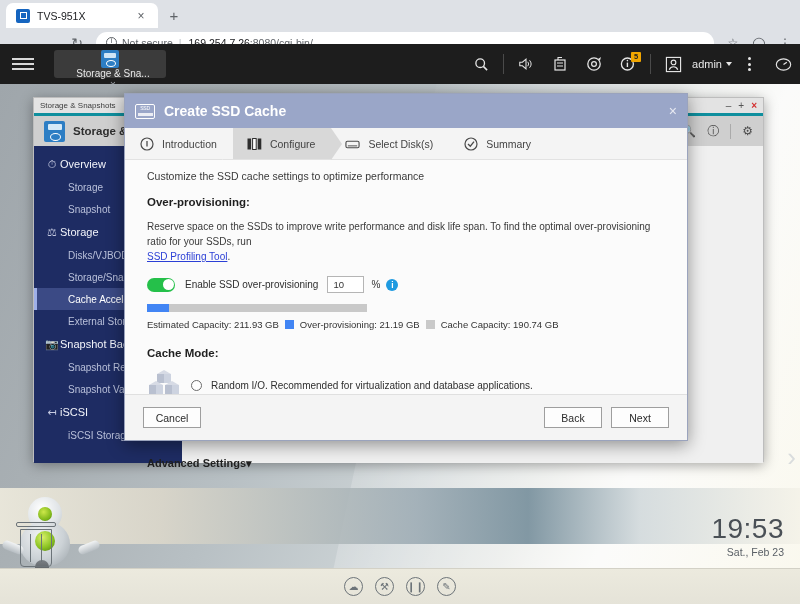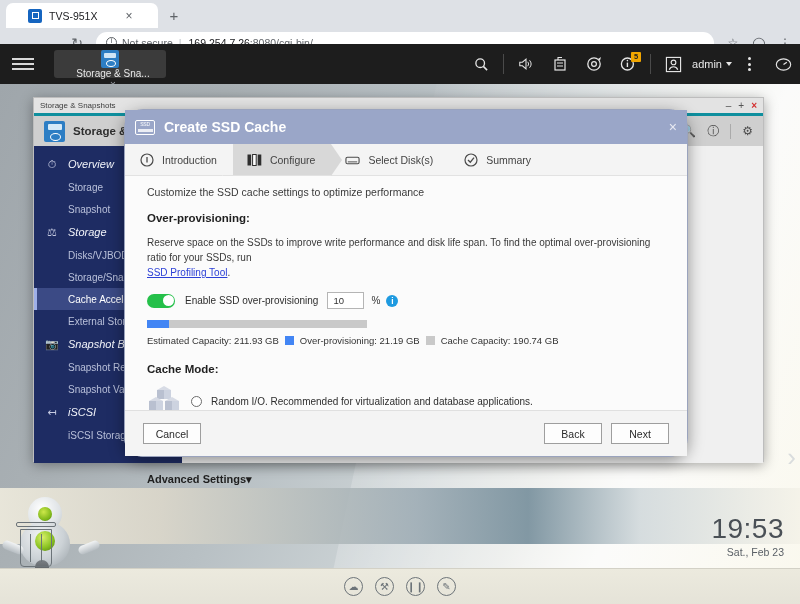--- a/index.html
+++ b/index.html
@@ -10,21 +10,21 @@
     background: #fff;
   }
   #root { position: relative; width: 800px; height: 604px; }
 
   
   .browser-top { position:absolute; left:0; top:0; width:800px; height:44px; background:#dee1e6; }
   .tabstrip { position:absolute; left:0; top:0; width:800px; height:28px; }
   .tab {
     position:absolute; left:6px; top:3px; width:152px; height:25px;
     background:#fff; border-radius:7px 7px 0 0;
-    display:flex; align-items:center; padding:0 22px;
+    display:flex; align-items:center; padding:0 10px;
   }
   .tab-favicon {
     width:14px; height:14px; background:#1565c0; border-radius:2px;
     display:flex; align-items:center; justify-content:center; flex:0 0 auto;
   }
   .tab-favicon i { width:7px; height:7px; border:1.5px solid #fff; display:block; }
   .tab-title { font-size:10.5px; color:#202124; margin-left:7px; flex:1 1 auto; white-space:nowrap; overflow:hidden; }
   .tab-close { font-size:12px; color:#5f6368; width:14px; text-align:center; cursor:pointer; }
   .newtab { position:absolute; left:164px; top:6px; width:20px; height:20px; font-size:15px; color:#5f6368; text-align:center; line-height:19px; cursor:pointer; }
   .navrow { position:absolute; left:0; top:28px; width:800px; height:29px; background:#dee1e6; display:flex; align-items:center; }
@@ -123,21 +123,21 @@
   .ss-app-icon { width:21px; height:21px; background:#2d7ec4; border-radius:2px; position:relative; flex:0 0 auto; }
   .ss-app-icon::before { content:""; position:absolute; left:3.5px; top:3.5px; width:14px; height:6px; background:#d6eaf8; border-radius:1px; }
   .ss-app-icon::after { content:""; position:absolute; left:6px; top:12px; width:9px; height:6px; border:1.6px solid #fff; border-radius:50%; }
   .ss-app-name { font-size:11.5px; color:#2f2f2f; margin-left:8px; font-weight:bold; }
   .ss-hdr-right { margin-left:auto; display:flex; align-items:center; gap:11px; color:#4c4c4c; font-size:12px; }
   .ss-hdr-right .sep { width:1px; height:15px; background:#aaa; }
   .ss-body { display:flex; height:317px; }
   .ss-sidebar { width:148px; background:#1e2c63; padding-top:6px; overflow:hidden; }
   .nav-group { display:flex; align-items:center; height:24px; padding-left:10px; cursor:pointer; }
   .nav-group .gi { width:16px; height:16px; color:#c6cbe2; font-size:11px; display:flex; align-items:center; justify-content:center; flex:0 0 auto; }
-  .nav-group .gl { font-size:11px; color:#f2f4fa; margin-left:8px; white-space:nowrap;font-style:italic; }
+  .nav-group .gl { font-size:11px; color:#f2f4fa; white-space:nowrap; }
   .nav-item { height:22px; padding-left:34px; display:flex; align-items:center; font-size:10px; color:#b9c0da; cursor:pointer; white-space:nowrap; }
   .nav-item.sel { background:#3b4a85; color:#fff; border-left:3px solid #9fb0e8; padding-left:31px; }
   .ss-main { flex:1 1 auto; background:#f0f0f0; }
 
   
   .dlg { position:absolute; left:124px; top:109px; width:564px; height:348px;
     background:#fbfbfb; border:1px solid #9aa3bd; box-shadow:0 4px 16px rgba(0,0,0,.4); }
   .dlg-title { height:34px; background:#9aa6c8; display:flex; align-items:center; padding:0 10px; }
   .dlg-icon { width:20px; height:15px; border:1.5px solid #fff; border-radius:2px; position:relative; flex:0 0 auto;
     background:#9aa6c8; }
@@ -410,21 +410,21 @@
           </div>
           <div class="nav-item">
               <span>iSCSI Storage</span>
             </div>
 
         </div>
         <div class="ss-main"></div>
       </div>
     </div>
 
-    <div class="dlg" style="left:124px; top:25px;border-radius:19px;">
+    <div class="dlg" style="left:124px; top:9px;">
       <div class="dlg-title">
         <span class="dlg-icon"></span>
         <span class="dlg-name">Create SSD Cache</span>
         <span class="dlg-close">×</span>
       </div>
 
       <div class="steps">
         <div class="step">
           <span class="sicon">
             <svg width="14" height="14" viewBox="0 0 14 14">

